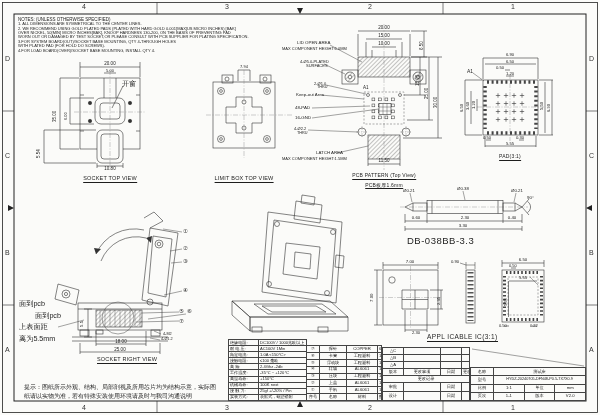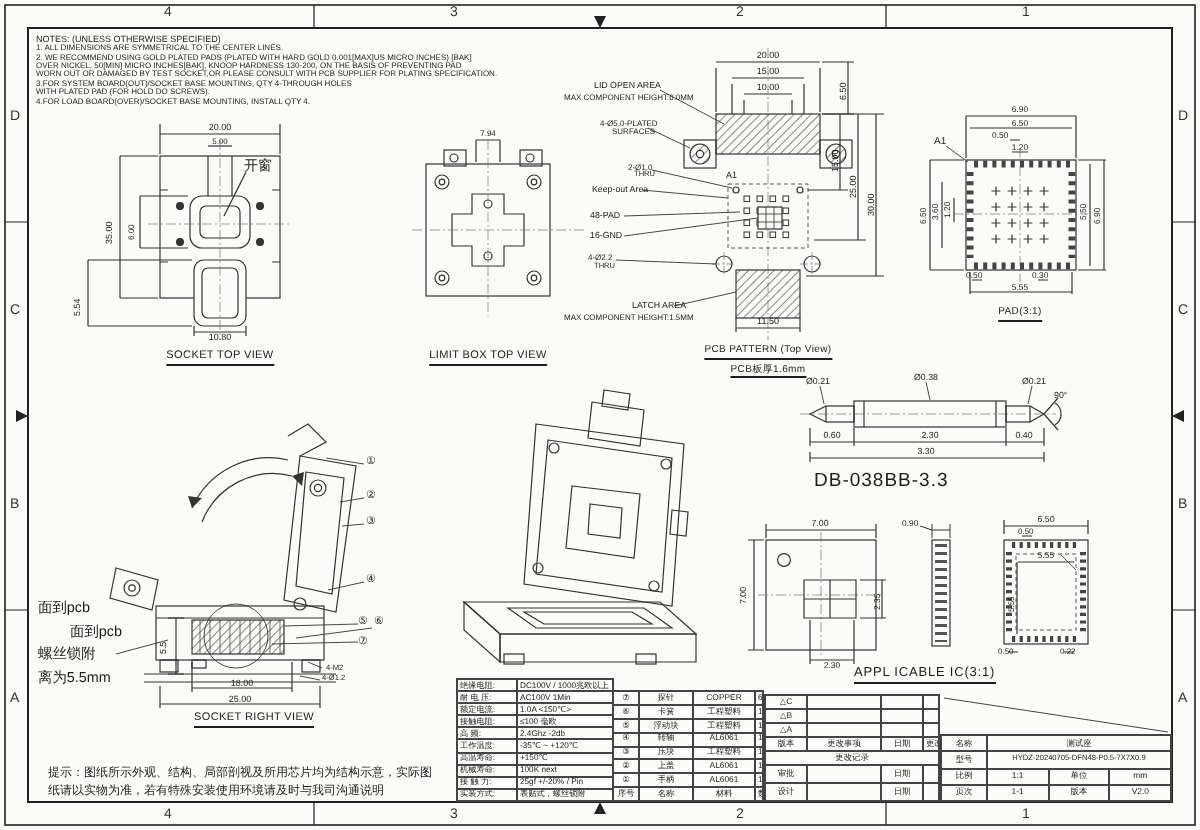--- a/index.html
+++ b/index.html
@@ -333,21 +333,21 @@
 <span class="t f44" style="left:511px;top:188.5px">Ø0.21</span>
 <span class="t f44" style="left:527px;top:196px">90°</span>
 <span class="t f44 c" style="left:416px;top:216px">0.60</span>
 <span class="t f44 c" style="left:465px;top:216px">2.30</span>
 <span class="t f44 c" style="left:512px;top:216px">0.40</span>
 <span class="t f44 c" style="left:463px;top:224px">3.30</span>
 <span class="t f9" style="left:407px;top:236px;letter-spacing:.5px">DB-038BB-3.3</span>
 
 <span class="t f72" style="left:19px;top:300px">面到pcb</span>
 <span class="t f72" style="left:35px;top:311.5px">面到pcb</span>
-<span class="t f72" style="left:19px;top:323px">螺丝锁附</span>
+<span class="t f72" style="left:19px;top:323px">上表面距</span>
 <span class="t f72" style="left:19px;top:334.5px">离为5.5mm</span>
 <span class="t f44 rot" style="left:80px;top:327px">5.5</span>
 <span class="t f45 c" style="left:121px;top:339.5px">18.00</span>
 <span class="t f45 c" style="left:120px;top:347.5px">25.00</span>
 <span class="t f38" style="left:163px;top:332.5px">4-M2</span>
 <span class="t f38" style="left:161px;top:338px">4-Ø1.2</span>
 <span class="t f55" style="left:183px;top:229px">①</span>
 <span class="t f55" style="left:183px;top:246px">②</span>
 <span class="t f55" style="left:183px;top:259px">③</span>
 <span class="t f55" style="left:183px;top:288px">④</span>

